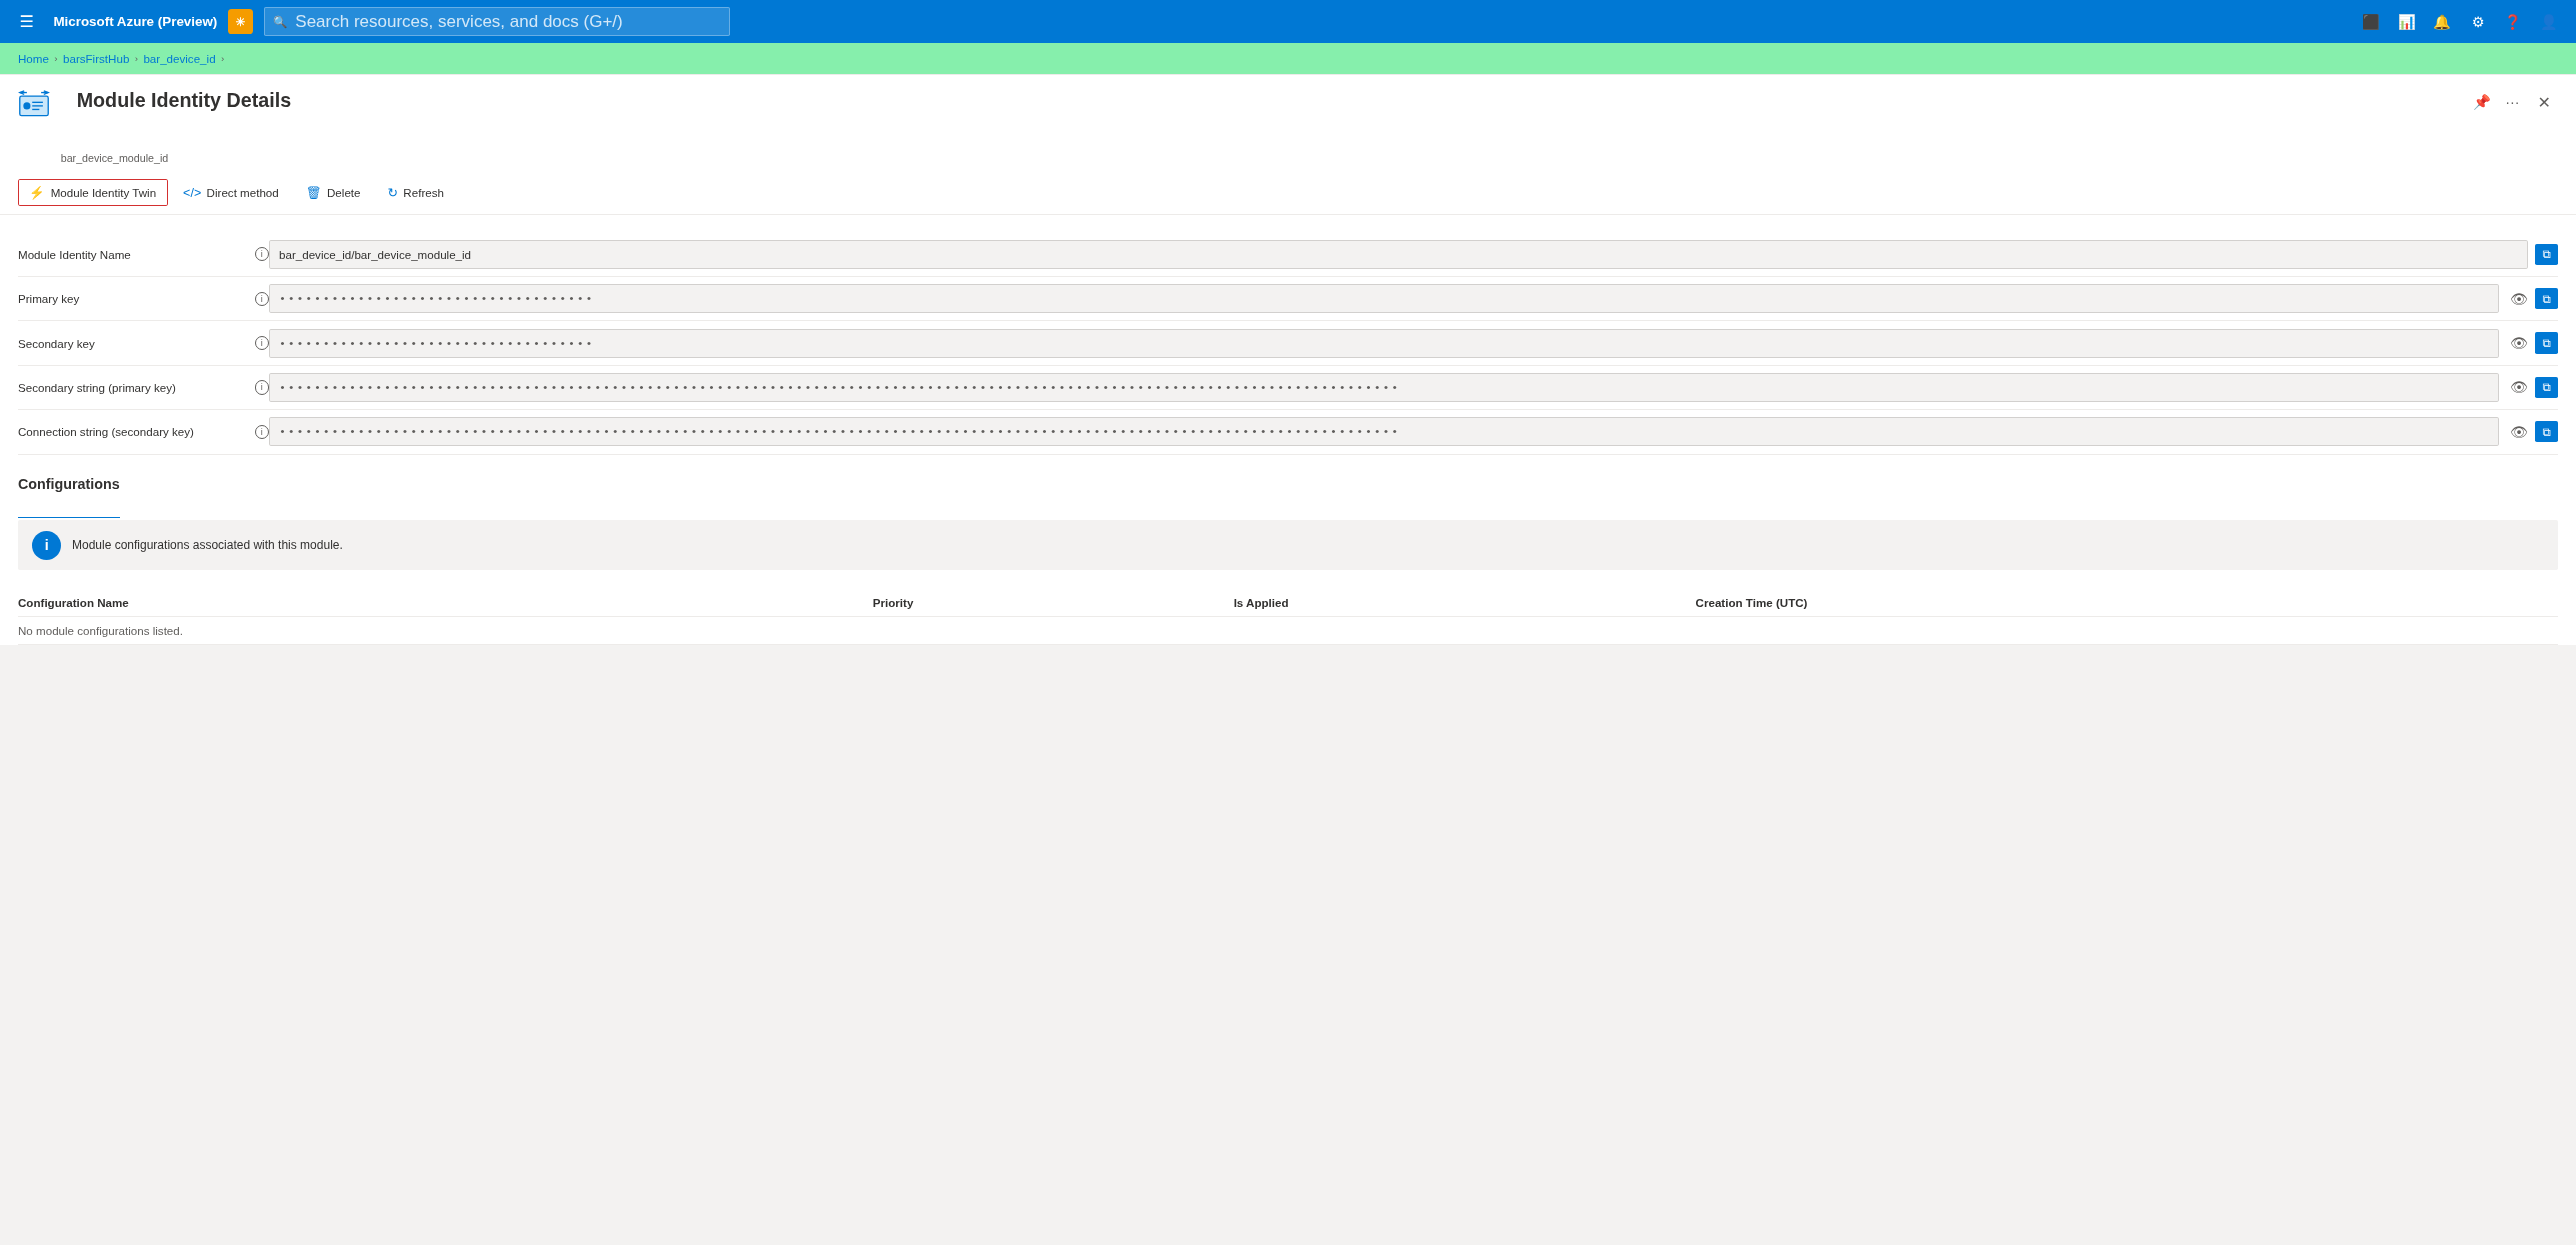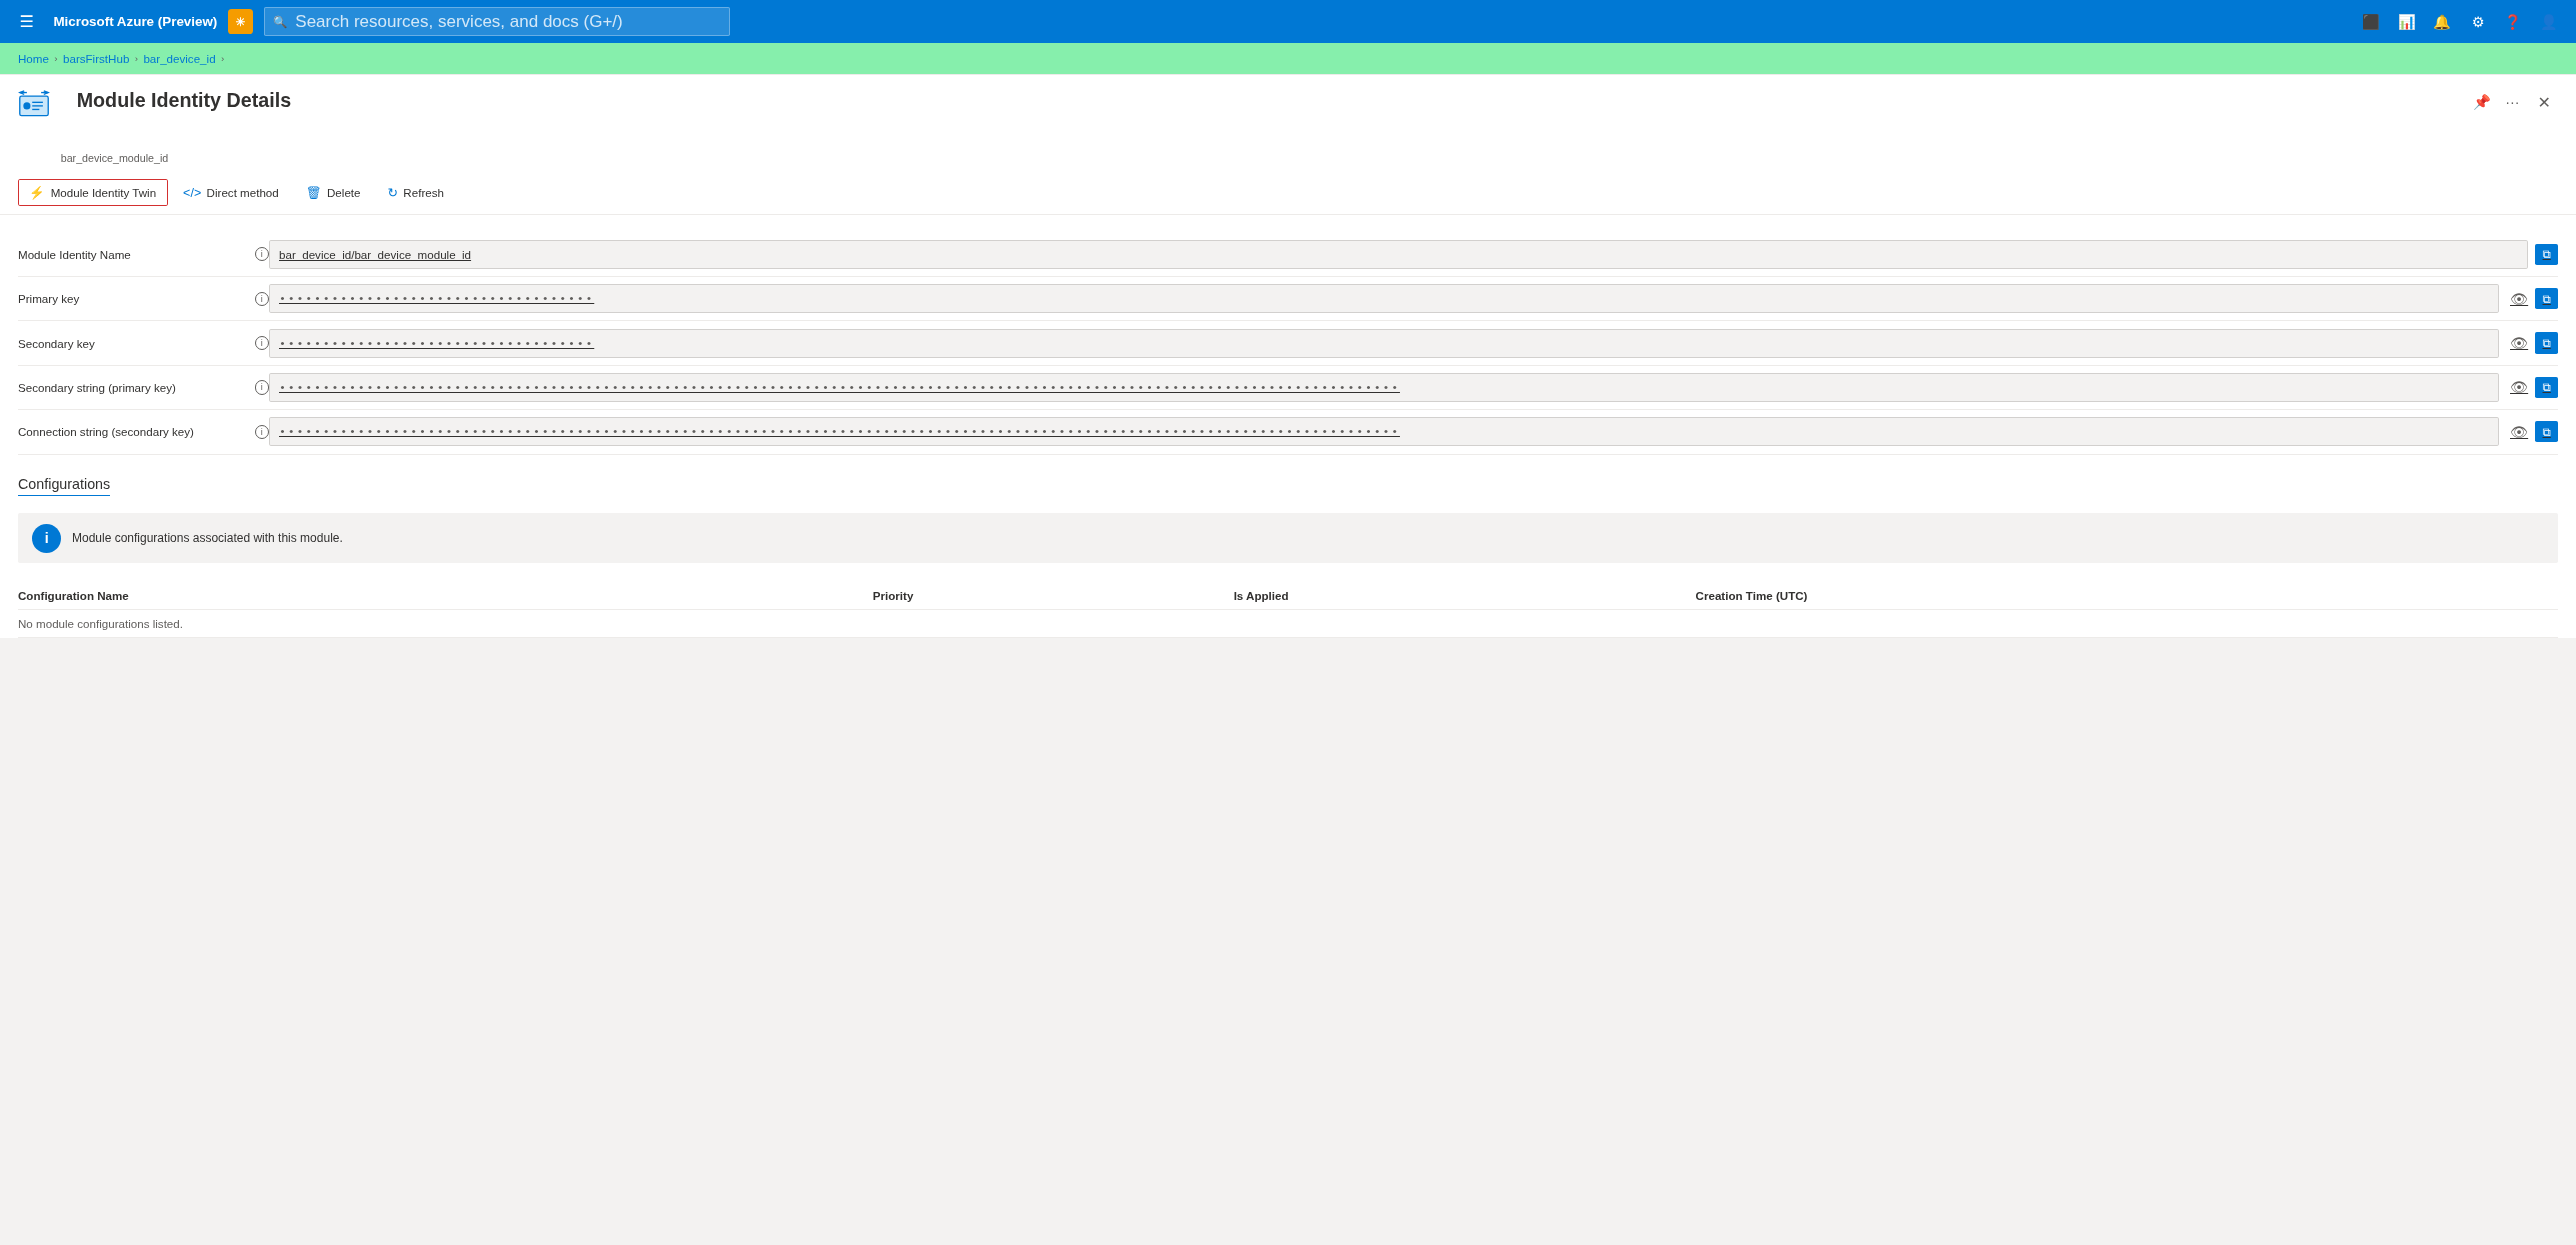--- a/index.html
+++ b/index.html
@@ -202,21 +202,20 @@
       font-size: 9px;
       color: #605e5c;
       cursor: pointer;
       flex-shrink: 0;
     }
     .form-value {
       flex: 1;
       display: flex;
       align-items: center;
       gap: 7.2px;
-      text-decoration: underline;
     }
     .form-input {
       flex: 1;
       padding: 4.5px 9px;
       background: #f3f2f1;
       border: 0.9px solid #d2d0ce;
       font-size: 11.6px;
       color: #323130;
       font-family: inherit;
       border-radius: 1.8px;
@@ -255,26 +254,26 @@
       display: flex;
       align-items: center;
     }
 
     
     .configs-section {
       padding: 21.5px 18px 0 18px;
     }
     .configs-title {
       font-size: 14.3px;
-      font-weight: 400;
-      color: #323130;
-      padding-bottom: 3px;
+      font-weight: 700;
+      color: #323130;
+      padding-bottom: 25px;
       border-bottom: 1.8px solid #0078d4;
       display: inline-block;
-      margin-bottom: 17px;
+      margin-bottom: 2px;
     }
     .info-banner {
       background: #f3f2f1;
       border-left: none;
       padding: 10.7px 14.3px;
       display: flex;
       align-items: center;
       gap: 10.7px;
       margin-bottom: 18px;
       border-radius: 1.8px;

